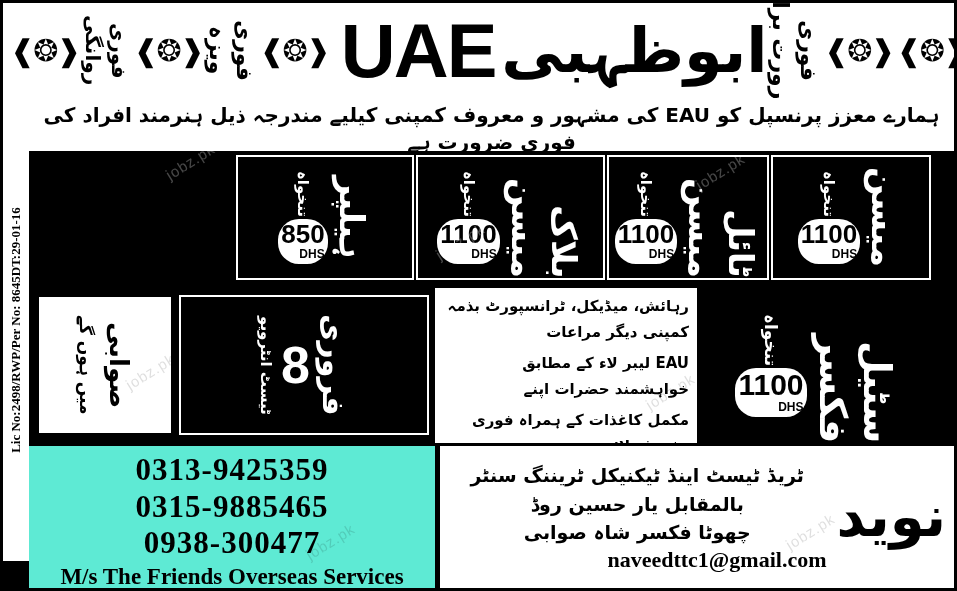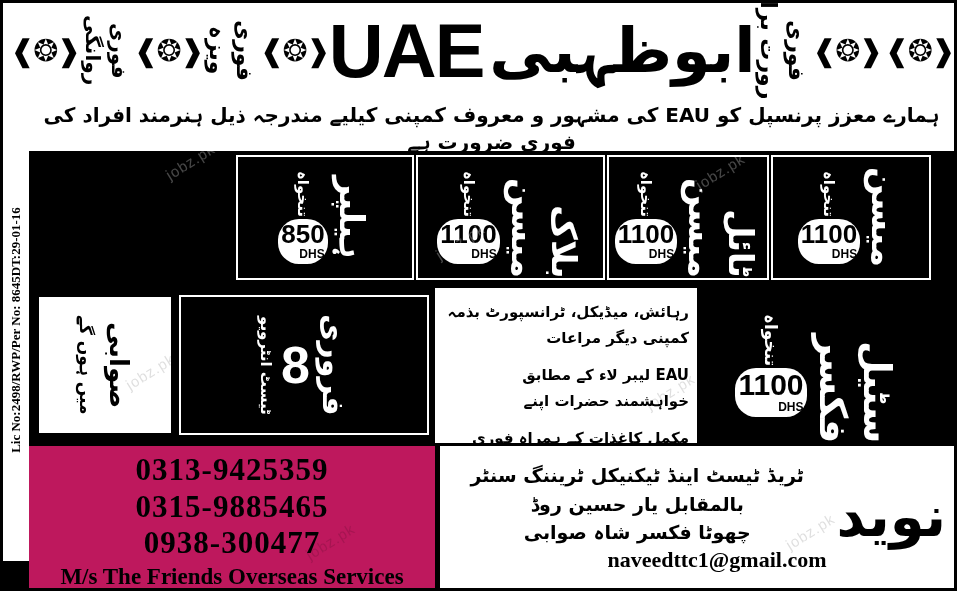--- a/index.html
+++ b/index.html
@@ -44,34 +44,34 @@
     font-size:34px;letter-spacing:1px;
   }
   .tile .payblock{display:flex;flex-direction:column;align-items:center;}
   .tile .paylabel{writing-mode:vertical-rl;font-family:"DejaVu Sans", sans-serif;font-size:15px;font-weight:bold;margin-bottom:2px;}
   .tile .wagebox{background:#fff;color:#000;padding:2px 3px;text-align:right;font-family:"Liberation Sans", sans-serif;font-weight:bold;border-radius:21px;}
   .tile .wage{font-size:26px;line-height:1;}
   .tile .cur{font-size:12px;line-height:1.2;}
 
   
   #info{background:#fff;color:#000;}
-  #info .t{font-family:"DejaVu Sans", sans-serif;font-weight:bold;font-size:15px;text-align:right;line-height:1.7;padding:12px 8px;}
+  #info .t{font-family:"DejaVu Sans", sans-serif;font-weight:bold;font-size:15px;text-align:right;line-height:1.7;padding:6px 8px;}
 
   
   #datebox{background:#000;border:2px solid #fff;}
   #datebox .inner{position:absolute;inset:0;display:flex;flex-direction:row-reverse;align-items:center;justify-content:center;gap:6px;color:#fff;}
   #datebox .day{font-family:"Liberation Sans", sans-serif;font-weight:bold;font-size:52px;line-height:1;}
   #datebox .mon{writing-mode:vertical-rl;font-family:"DejaVu Sans", sans-serif;font-weight:bold;font-size:30px;}
   #datebox .small{writing-mode:vertical-rl;font-family:"DejaVu Sans", sans-serif;font-weight:bold;font-size:15px;}
   #venue{background:#fff;color:#000;}
   #venue .v{writing-mode:vertical-rl;font-family:"DejaVu Sans", sans-serif;font-weight:bold;font-size:26px;text-align:center;}
   #venue .v2{writing-mode:vertical-rl;font-family:"DejaVu Sans", sans-serif;font-weight:bold;font-size:17px;text-align:center;}
 
   
-  #phones{background:#be185d;color:#000;}
+  #phones{background:#5eead4;color:#000;}
   #phones .p{font-family:"Liberation Serif", serif;font-weight:bold;font-size:31px;text-align:center;line-height:1.18;letter-spacing:1px;}
   #phones .firm{font-family:Liberation Serif, serif;font-weight:bold;font-size:23px;text-align:center;margin-top:2px;}
   #company{background:#fff;color:#000;}
   #company .name{font-family:"DejaVu Sans", sans-serif;font-weight:bold;font-size:56px;line-height:1;text-align:center;}
   #company .sub{font-family:"DejaVu Sans", sans-serif;font-weight:bold;font-size:19px;line-height:1.5;text-align:center;}
   #company .email{font-family:"Liberation Serif", serif;font-weight:bold;font-size:22px;text-align:right;}
 
   .wm{position:absolute;color:rgba(255,255,255,0.28);font-family:"Liberation Sans",sans-serif;font-size:15px;
       transform:rotate(-32deg);pointer-events:none;letter-spacing:1px;}
   .wmd{color:rgba(0,0,0,0.13);}
@@ -87,21 +87,21 @@
       <div style="display:flex;align-items:center;gap:2px;padding-left:4px;">
         <span class="orn">❰❂❱</span>
         <span class="ur vert bann-ur2">روانگی</span>
         <span class="ur vert bann-ur2">فوری</span>
         <span class="orn">❰❂❱</span>
         <span class="ur vert bann-ur">ویزہ</span>
         <span class="ur vert bann-ur">فوری</span>
         <span class="orn">❰❂❱</span>
       </div>
 
-      <div style="display:flex;align-items:center;gap:6px;">
+      <div style="display:flex;align-items:center;gap:6px;margin-left:12px;">
         <span id="uae">UAE</span>
         <span id="abudhabi" class="ur">ابوظہبی</span>
       </div>
 
       <div style="display:flex;align-items:center;gap:3px;padding-right:4px;">
         <span class="ur vert bann-ur">ضرورت برائے</span>
         <span class="ur vert bann-ur">فوری</span>
         <span class="orn">❰❂❱</span>
         <span class="orn">❰❂❱</span>
       </div>

